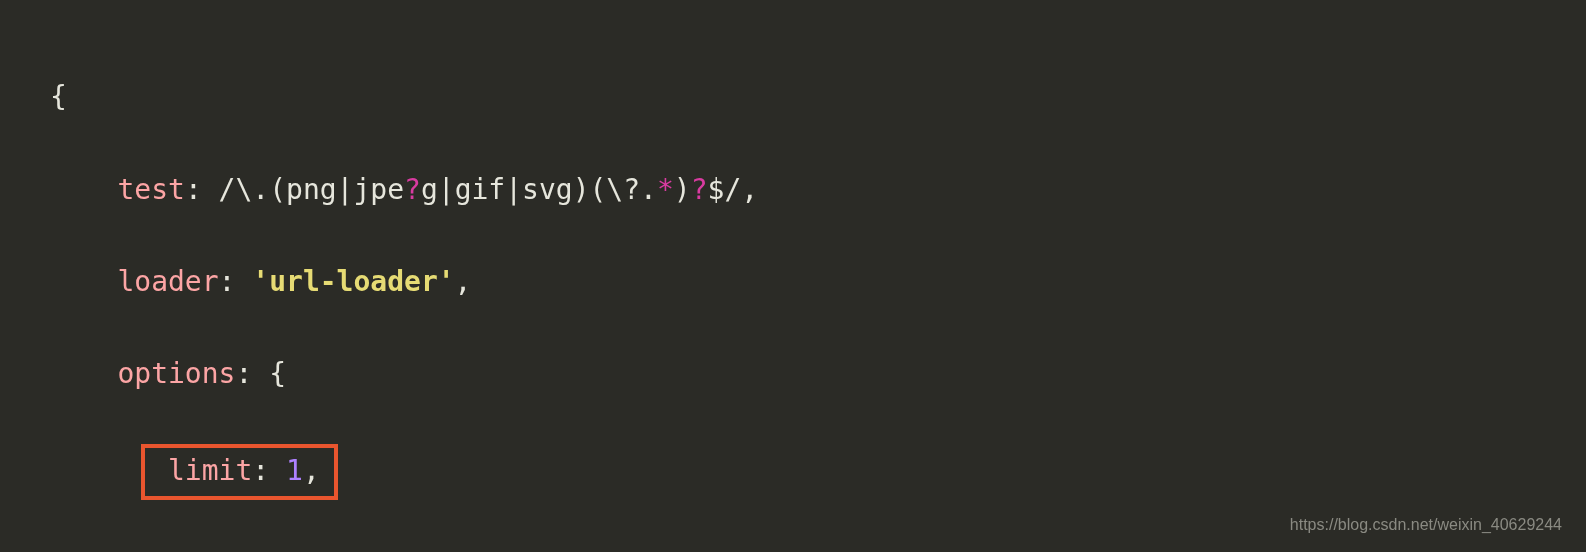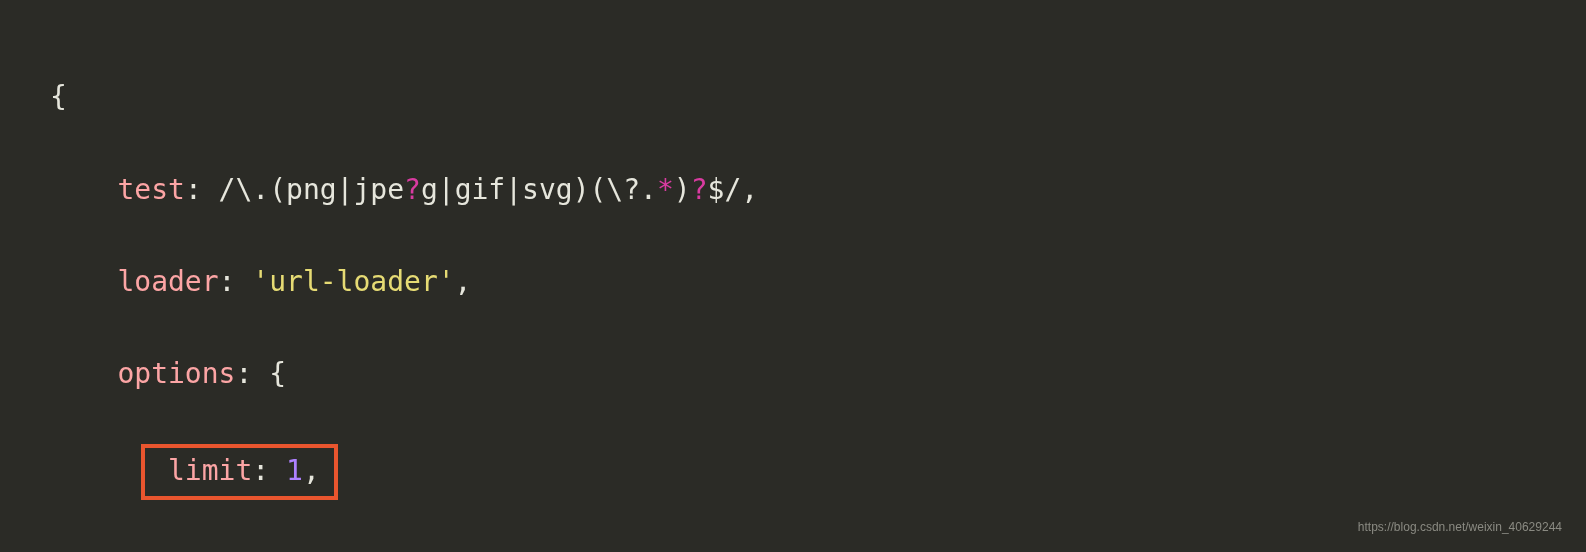--- a/index.html
+++ b/index.html
@@ -14,34 +14,34 @@
     width: 1586px;
     height: 552px;
     overflow: hidden;
   }
   .code-block { white-space: pre; position: relative; }
   .punct { color: #e6e6dc; }
   .prop { color: #fca5a5; }
   .regex-delim { color: #e6e6dc; }
   .regex-body { color: #e6e6dc; }
   .regex-quant { color: #d93ba1; }
-  .string { color: #e6db74; }
+  .string { color: #e6db74; font-weight: bold; }
   .number { color: #ae81ff; }
   .highlight-box {
     display: inline-block;
     border: 4px solid #e9552e;
     border-radius: 0;
     padding: 0 14px 2px 6px;
     margin-left: -10px;
   }
   .watermark {
     position: absolute;
     bottom: 14px;
     right: 24px;
-    font-size: 12px;
+    font-size: 16px;
     color: #8a8a82;
     font-family: Arial, sans-serif;
   }
   .line { position: relative; }
 </style>
 </head>
 <body>
 
 <div class="code-block">
 <div class="line"><span class="punct">{</span></div>

